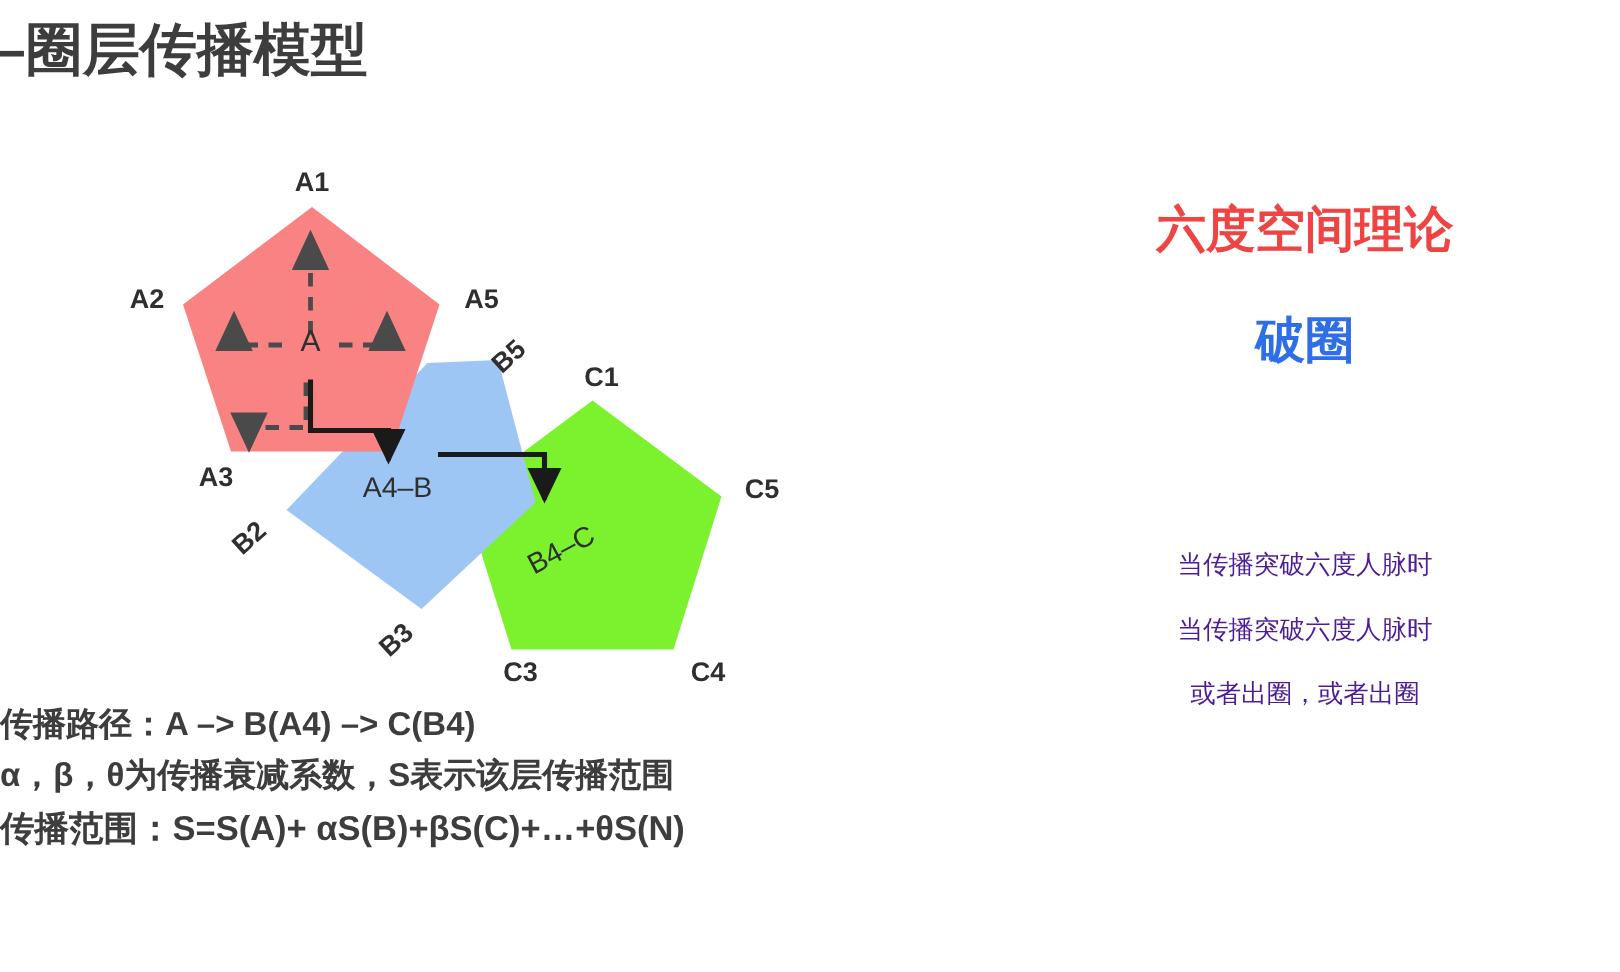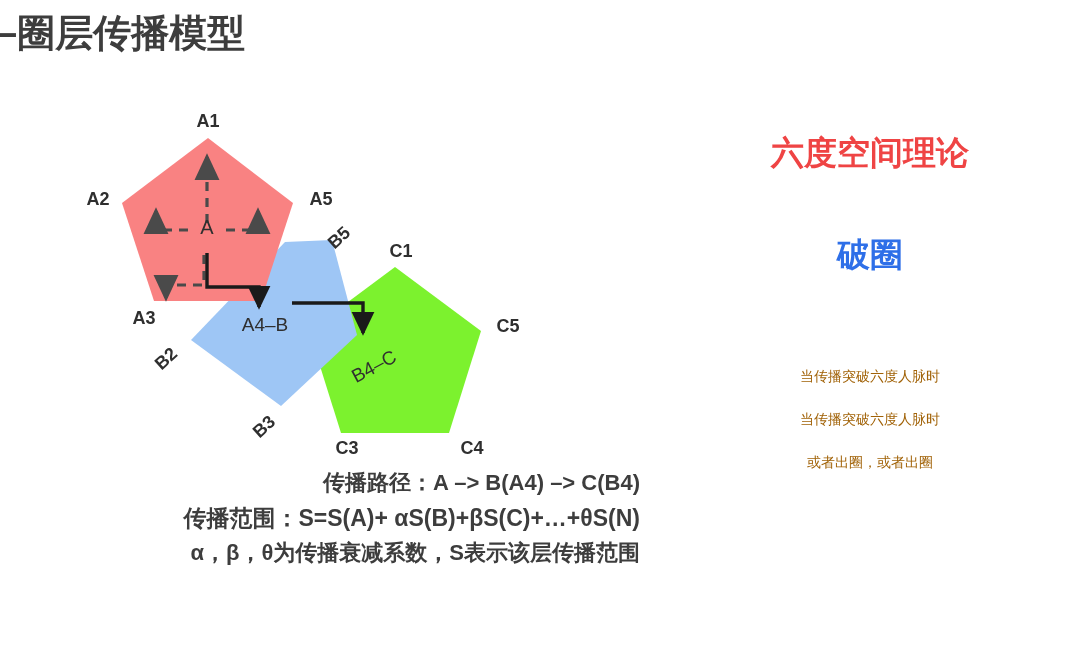--- a/index.html
+++ b/index.html
@@ -45,21 +45,21 @@
     height: 380px;
   }
   #diagram svg { display: block; }
 
   
   #captions {
     position: absolute;
     left: 0px;
     top: 466px;
     width: 640px;
-    text-align: right;
+    text-align: left;
   }
   .cap-line {
     color: #3d3d3d;
     font-weight: bold;
     white-space: nowrap;
   }
   .cap-1 { font-size: 22px; line-height: 34px; }
   .cap-2 { font-size: 23px; line-height: 36px; }
   .cap-3 { font-size: 22px; line-height: 34px; }
 
@@ -74,34 +74,34 @@
   .heading-main {
     font-size: 33px;
     font-weight: bold;
     line-height: 46px;
     white-space: nowrap;
   }
   .heading-sub {
     font-size: 33px;
     font-weight: bold;
     line-height: 46px;
-    margin-top: 56px;
+    margin-top: 28px;
     white-space: nowrap;
   }
   #right-body {
     position: absolute;
     left: 660px;
     top: 355px;
     width: 420px;
     text-align: center;
   }
   .body-line {
-    font-size: 14px;
+    font-size: 17px;
     line-height: 43px;
-    color: #a16207;
+    color: #4c1d95;
     white-space: nowrap;
   }
 </style>
 </head>
 <body>
 
 <div id="slide">
 
   <div id="title" style="color: rgb(61, 61, 61);">–圈层传播模型</div>
 
@@ -153,22 +153,22 @@
       <text x="347" y="359" text-anchor="middle" font-family="Liberation Sans, sans-serif" font-size="18" font-weight="bold" fill="#2f2f2f">C3</text>
       <text x="472" y="359" text-anchor="middle" font-family="Liberation Sans, sans-serif" font-size="18" font-weight="bold" fill="#2f2f2f">C4</text>
 
       <text x="265" y="236" text-anchor="middle" font-family="Liberation Sans, sans-serif" font-size="19" fill="#2f2f2f">A4–B</text>
       <text x="377" y="277" text-anchor="middle" transform="rotate(-28 377 277)" font-family="Liberation Sans, sans-serif" font-size="19" fill="#2f2f2f">B4–C</text>
     </svg>
   </div>
 
   <div id="captions">
     <div class="cap-line cap-1" style="color: rgb(61, 61, 61);">传播路径：A –&gt; B(A4) –&gt; C(B4)</div>
+    <div class="cap-line cap-3" style="color: rgb(61, 61, 61);">α，β，θ为传播衰减系数，S表示该层传播范围</div>
     <div class="cap-line cap-2" style="color: rgb(61, 61, 61);">传播范围：S=S(A)+ αS(B)+βS(C)+…+θS(N)</div>
-    <div class="cap-line cap-3" style="color: rgb(61, 61, 61);">α，β，θ为传播衰减系数，S表示该层传播范围</div>
   </div>
 
   <div id="right-panel">
     <div class="heading-main" style="color: #ef4444;">六度空间理论</div>
     <div class="heading-sub" style="color: rgb(46, 111, 232);">破圈</div>
   </div>
 
   <div id="right-body">
     <div class="body-line">当传播突破六度人脉时</div>
     <div class="body-line">当传播突破六度人脉时</div>

